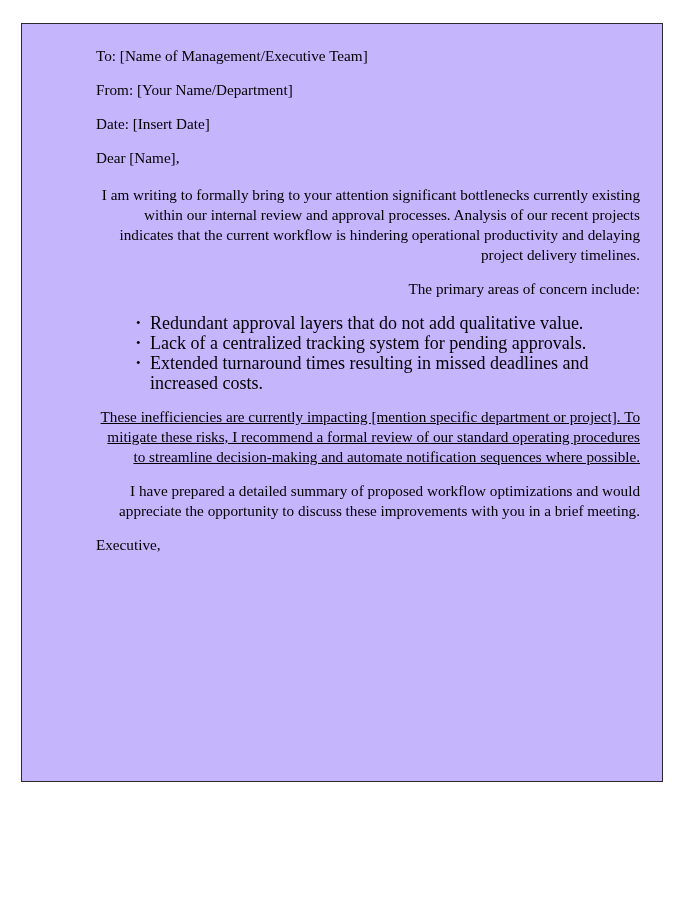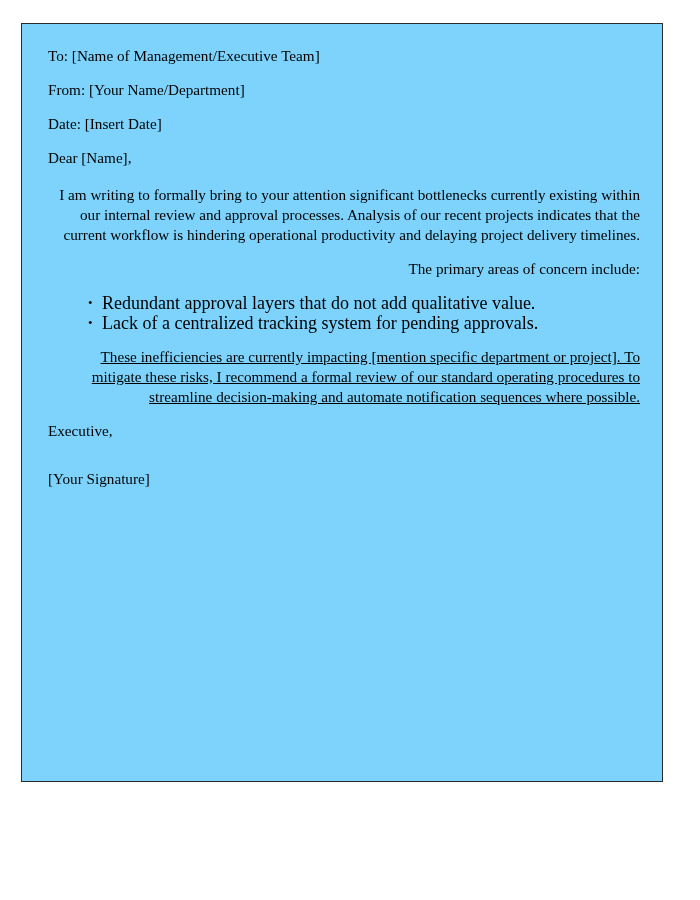--- a/index.html
+++ b/index.html
@@ -16,21 +16,22 @@
     color: #000000;
   }
   .page {
     position: absolute;
     left: 21px;
     top: 23px;
     width: 642px;
     height: 759px;
     border: 1px solid #2b2b2b;
     box-sizing: border-box;
-    background: #7dd3fc;
+    background: #c4b5fd;
+    padding-left: 48px;
   }
   .content {
     padding: 22px 22px 0 26px;
     box-sizing: border-box;
   }
   .line {
     font-size: 15.2px;
     line-height: 20px;
     margin: 0 0 14px 0;
     text-align: left;
@@ -93,27 +94,28 @@
 
     <p class="line greeting">Dear [Name],</p>
 
     <p class="para">I am writing to formally bring to your attention significant bottlenecks currently existing within our internal review and approval processes. Analysis of our recent projects indicates that the current workflow is hindering operational productivity and delaying project delivery timelines.</p>
 
     <p class="para">The primary areas of concern include:</p>
 
     <ul class="bullets">
       <li>Redundant approval layers that do not add qualitative value.</li>
       <li>Lack of a centralized tracking system for pending approvals.</li>
+      <li>Extended turnaround times resulting in missed deadlines and increased costs.</li>
     </ul>
 
     <p class="para para-wide">These inefficiencies are currently impacting [mention specific department or project]. To mitigate these risks, I recommend a formal review of our standard operating procedures to streamline decision-making and automate notification sequences where possible.</p>
 
+    <p class="para">I have prepared a detailed summary of proposed workflow optimizations and would appreciate the opportunity to discuss these improvements with you in a brief meeting.</p>
 
     <p class="line">Executive,</p>
 
     <div class="spacer-closing"></div>
 
     <div class="signature-block">
-      <div>[Your Signature]</div>
     </div>
 
   </div>
 </div>
 
 </body></html>

